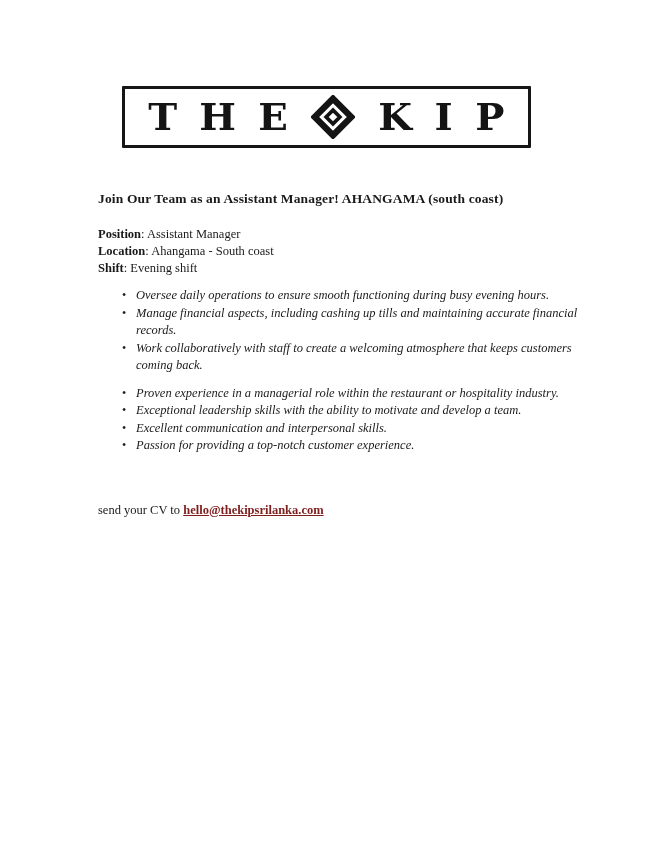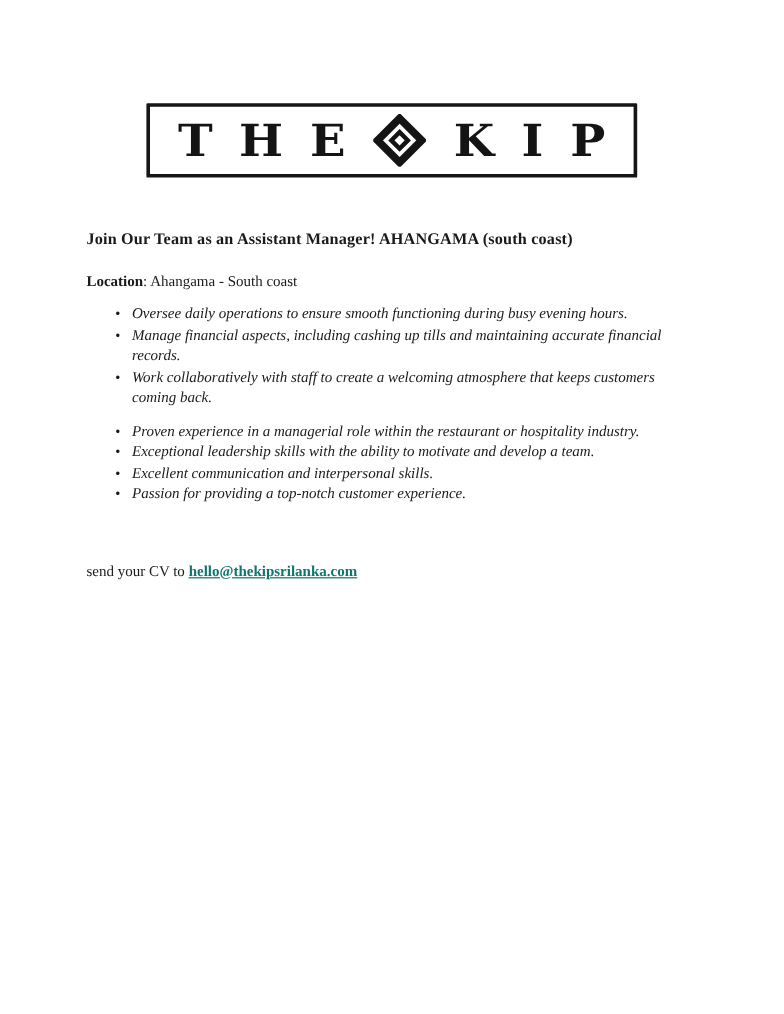--- a/index.html
+++ b/index.html
@@ -30,21 +30,21 @@
   .logo-letter {
     font-family: "DejaVu Serif", serif;
     font-weight: 700;
     font-size: 37px;
     line-height: 1;
     color: #141414;
     transform: scaleX(1.05);
   }
   .logo-diamond { width: 44px; height: 44px; display: block; }
   
-  .content { padding: 0 58px 0 72px; }
+  .content { padding: 0 58px 0 98px; }
   .heading {
     margin: 42px 0 0 0;
     font-size: 13.5px;
     font-weight: 700;
     line-height: 17px;
     letter-spacing: 0.15px;
   }
   .intro {
     margin: 11px 0 0 0;
     width: 500px;
@@ -114,21 +114,23 @@
     <span class="logo-letter">I</span>
     <span class="logo-letter">P</span>
   </div>
 
   <div class="content">
 
     <h1 class="heading">Join Our Team as an Assistant Manager! AHANGAMA (south coast)</h1>
 
 
     <div class="details">
+      <div><span class="bold">Position</span><span>: Assistant Manager</span></div>
       <div><span class="bold">Location</span><span>: Ahangama - South coast</span></div>
+      <div><span class="bold">Shift</span><span>: Evening shift</span></div>
     </div>
 
     <ul class="bullets">
       <li>
           <span class="bullet-dot">•</span>
           <span class="li-text">Oversee daily operations to ensure smooth functioning during busy evening hours.</span>
         </li>
       <li>
           <span class="bullet-dot">•</span>
           <span class="li-text">Manage financial aspects, including cashing up tills and maintaining accurate financial records.</span>
@@ -153,17 +155,17 @@
           <span class="li-text">Excellent communication and interpersonal skills.</span>
         </li>
       <li>
           <span class="bullet-dot">•</span>
           <span class="li-text">Passion for providing a top-notch customer experience.</span>
         </li>
     </ul>
 
     <p class="closing">
       <br>
-      <span>send your CV to </span><a class="email-link" id="email-link" href="#" style="color: #0f766e;">hello@thekipsrilanka.com</a>
+      <span>send your CV to </span><a class="email-link" id="email-link" href="#" style="color: #7f1d1d;">hello@thekipsrilanka.com</a>
     </p>
 
   </div>
 </div>
 
 </body></html>

